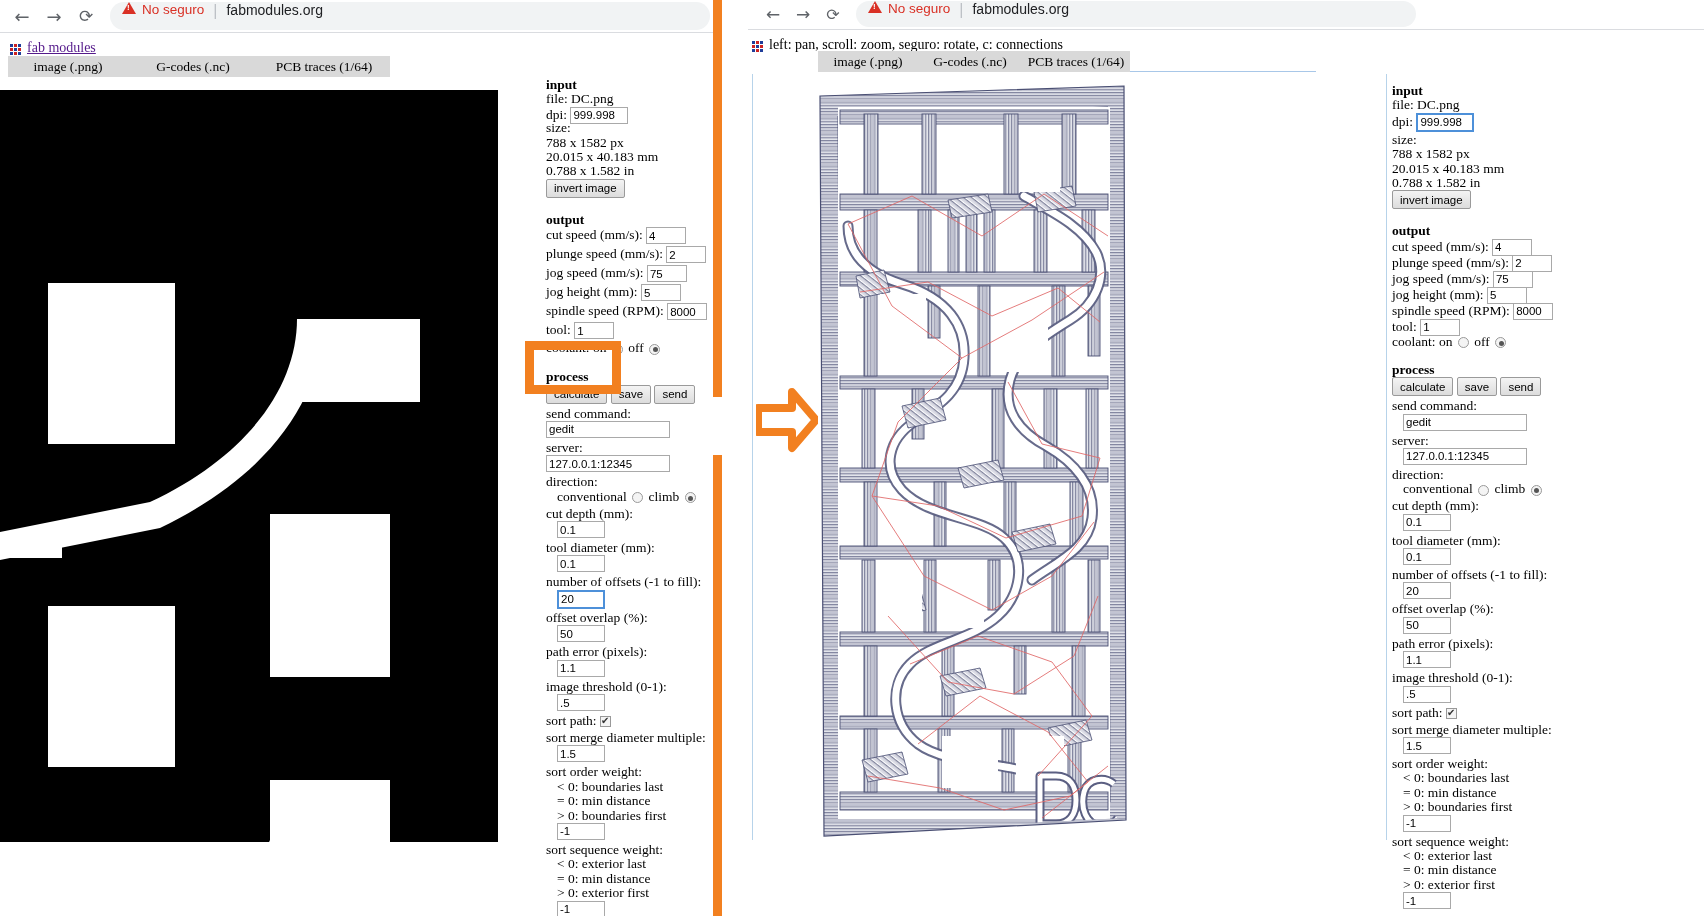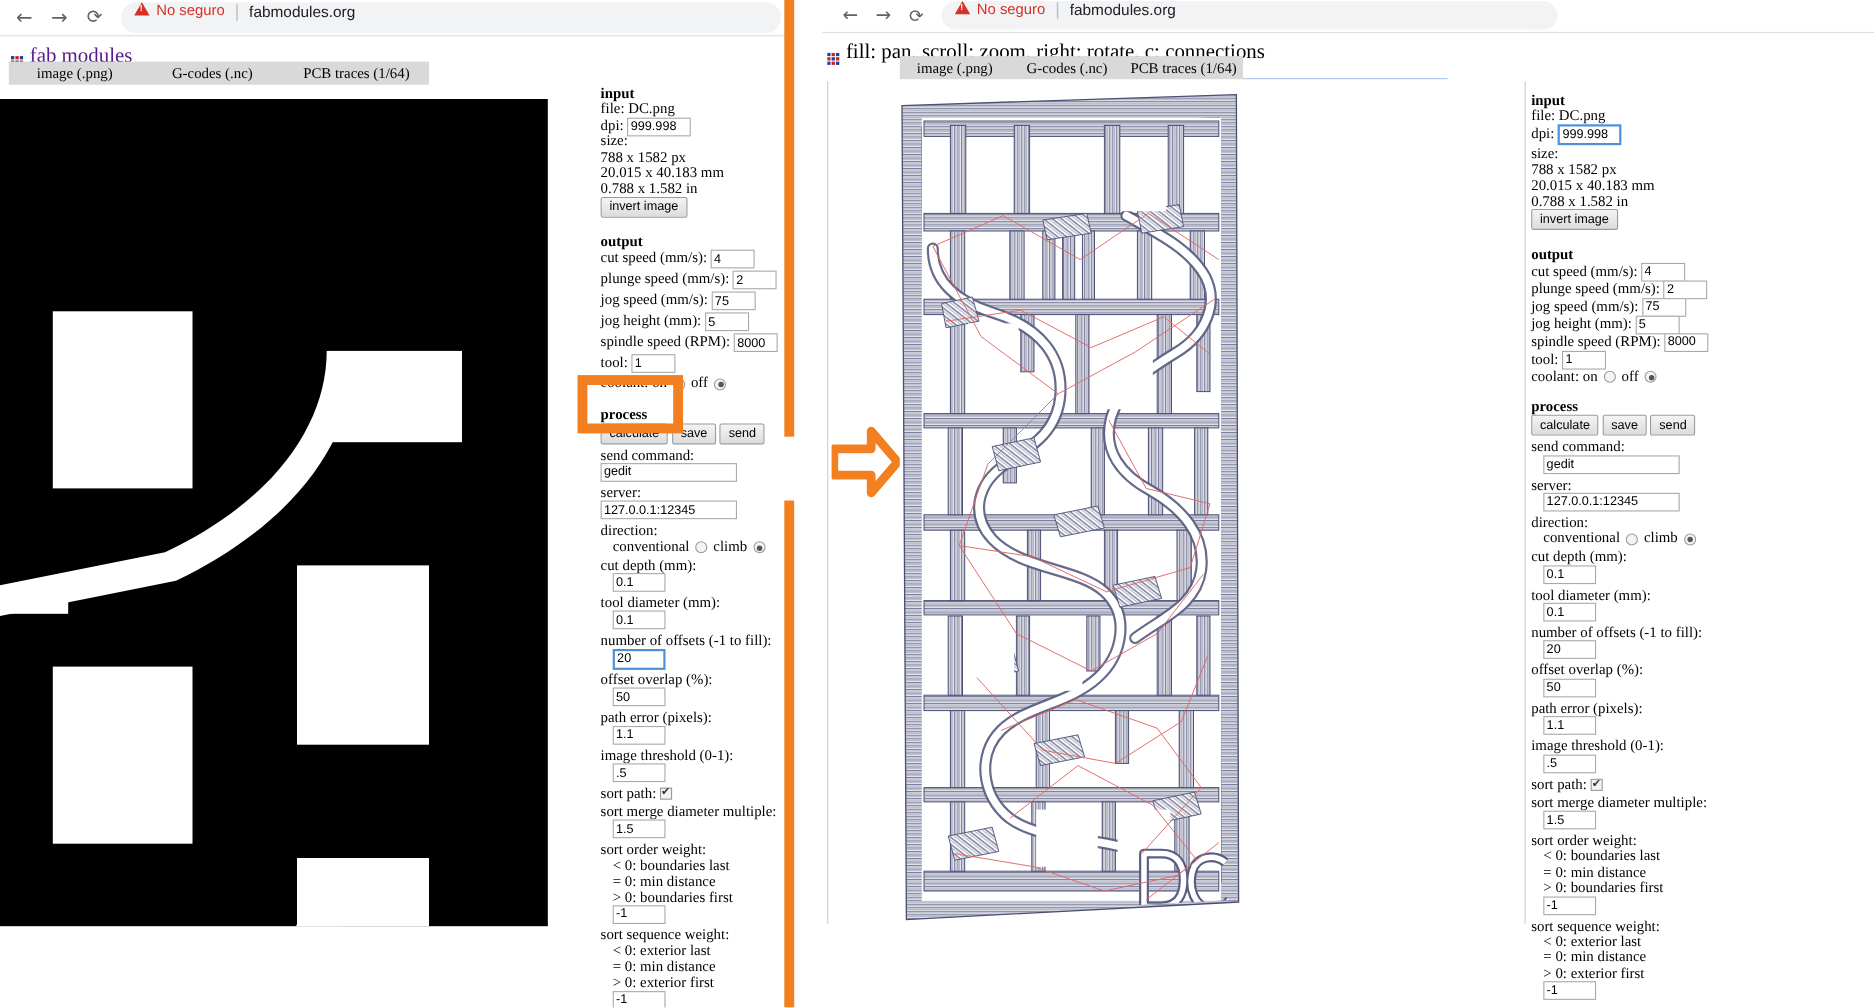--- a/index.html
+++ b/index.html
@@ -56,21 +56,21 @@
   
   .fab-dots {
     display: inline-block;
     width: 13px; height: 11px;
     vertical-align: middle;
     margin-right: 4px;
   }
   .fabtitle {
     position: absolute;
     font-family: "Liberation Serif", serif;
-    font-size: 19px;
+    font-size: 14px;
     white-space: nowrap;
     display: flex; align-items: center;
   }
   .fablink {
     color: #551a8b;
     text-decoration: underline;
   }
   .hint { color: #000; }
 
   .tabbar {
@@ -374,21 +374,21 @@
         <rect x="4" y="0" width="3" height="3" fill="#cc2222"></rect>
         <rect x="8" y="0" width="3" height="3" fill="#1f3d99"></rect>
         <rect x="0" y="4" width="3" height="3" fill="#cc2222"></rect>
         <rect x="4" y="4" width="3" height="3" fill="#1f3d99"></rect>
         <rect x="8" y="4" width="3" height="3" fill="#cc2222"></rect>
         <rect x="0" y="8" width="3" height="3" fill="#1f3d99"></rect>
         <rect x="4" y="8" width="3" height="3" fill="#cc2222"></rect>
         <rect x="8" y="8" width="3" height="3" fill="#1f3d99"></rect>
       </svg>
     </span>
-    <span class="hint">fill: pan, scroll: zoom, right: rotate, c: connections</span>
+    <span class="hint">left: pan, scroll: zoom, seguro: rotate, c: connections</span>
   </div>
 
   <div class="tabbar" style="left:818px; top:51px; width:312px; height:21px;">
     <div class="tab" style="width:100px;">image (.png)</div>
     <div class="tab" style="width:104px;">G-codes (.nc)</div>
     <div class="tab" style="width:108px;">PCB traces (1/64)</div>
   </div>
   <div class="tabline" style="left:1130px; top:71px; width:186px;"></div>
 
   <div class="viewport" style="left:752px; top:76px; width:630px; height:764px;">

